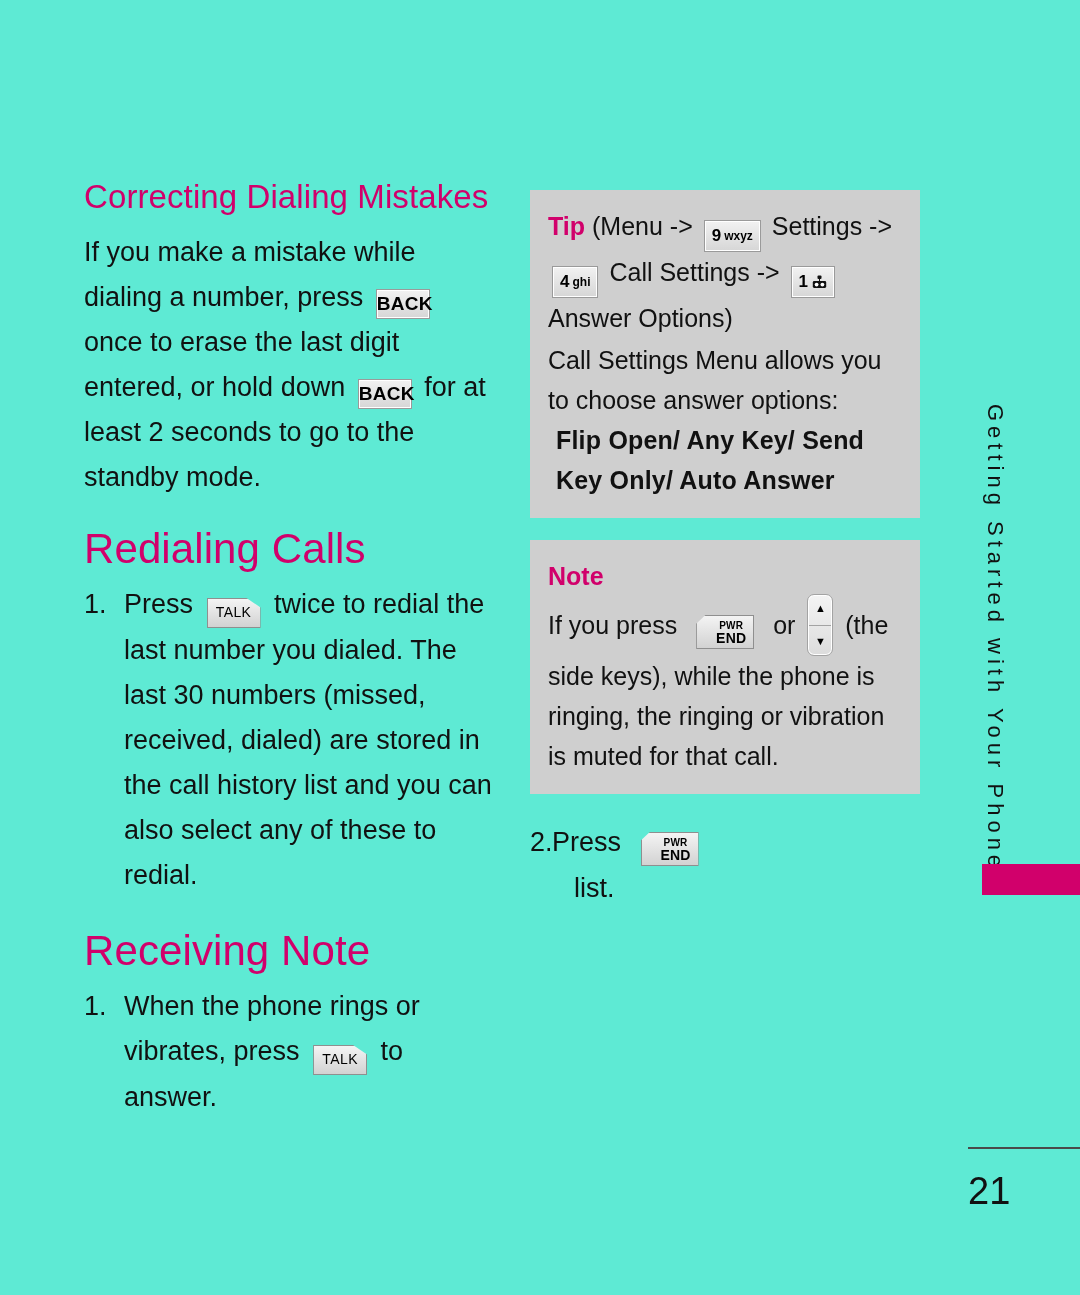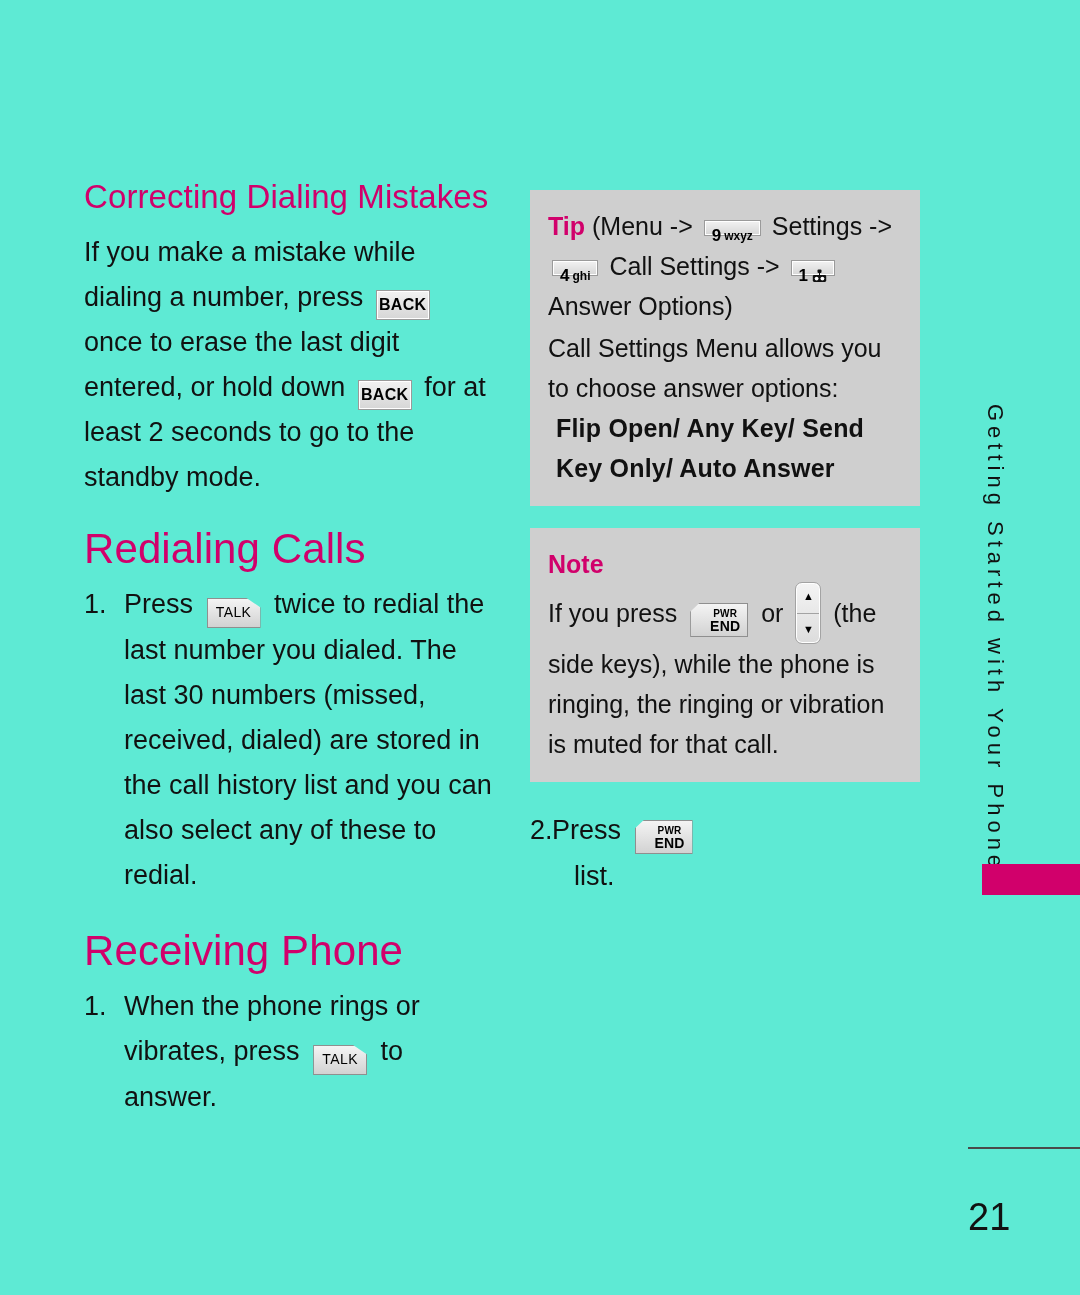--- a/index.html
+++ b/index.html
@@ -121,21 +121,21 @@
     text-align: center;
     font-family: "Liberation Sans", sans-serif;
     color: #000;
     white-space: nowrap;
     box-sizing: border-box;
   }
 
   
   .key.back {
     width: 54px; height: 30px; line-height: 28px;
-    font-size: 16px; font-weight: 700; letter-spacing: 0.3px;
+    font-size: 19px; font-weight: 700; letter-spacing: 0.3px;
     margin: 0 5px;
   }
 
   
   .key.talk {
     width: 54px; height: 30px; line-height: 28px;
     font-size: 14px; font-weight: 400; letter-spacing: 0.4px;
     margin: 0 6px;
     border: none;
     background: none;
@@ -147,21 +147,21 @@
     background: linear-gradient(#f4f4f4, #d2d2d2);
     border: 1px solid #8f8f8f;
     box-sizing: border-box;
     clip-path: polygon(0 0, 74% 0, 100% 32%, 100% 100%, 0 100%);
   }
   .key.talk .txt { position: relative; z-index: 2; }
 
   
   .key.pwrend {
     width: 58px; height: 34px;
-    margin: 0 6px;
+    margin: 0 12px;
     border: none;
     background: none;
     box-shadow: none;
     position: relative;
     vertical-align: -9px;
     padding-left: 12px;
   }
   .key.pwrend .shape {
     position: absolute; inset: 0;
     background: linear-gradient(#f4f4f4, #d2d2d2);
@@ -172,21 +172,21 @@
   .key.pwrend .txt {
     position: relative; z-index: 2;
     display: block;
     font-size: 10px; font-weight: 700; line-height: 11px;
     padding-top: 5px; letter-spacing: 0.2px;
   }
   .key.pwrend .txt .l2 { font-size: 14px; line-height: 15px; display: block; }
 
   
   .key.numkey {
-    height: 16px;
+    height: 32px;
     line-height: 30px;
     padding: 0 7px;
     margin: 0 4px;
     font-size: 17px;
     font-weight: 700;
     vertical-align: -6px;
   }
   .key.numkey .sub {
     font-size: 12px;
     font-weight: 700;
@@ -250,21 +250,21 @@
     position: absolute;
     left: 968px;
     top: 1147px;
     width: 112px;
     height: 2px;
     background: #4a4a4a;
   }
   .page-num {
     position: absolute;
     left: 968px;
-    top: 1196px;
+    top: 1170px;
     width: 60px;
     font-size: 38px;
     font-weight: 300;
     color: #111;
     text-align: left;
   }
 </style>
 </head>
 <body>
 
@@ -286,21 +286,21 @@
 
     <ol class="steps">
       <li>
         <span class="num">1.</span>
         <span>Press</span>
         <span class="key talk"><span class="shape"></span><span class="txt">TALK</span></span>
         <span>twice to redial the last number you dialed. The last 30 numbers (missed, received, dialed) are stored in the call history list and you can also select any of these to redial.</span>
       </li>
     </ol>
 
-    <h2 class="heading mid" style="margin-top:34px;">Receiving Phone</h2>
+    <h2 class="heading mid" style="margin-top:34px;">Receiving Note</h2>
 
     <ol class="steps">
       <li>
         <span class="num">1.</span>
         <span>When the phone rings or vibrates, press</span>
         <span class="key talk"><span class="shape"></span><span class="txt">TALK</span></span>
         <span>to answer.</span>
       </li>
     </ol>
   </div>

